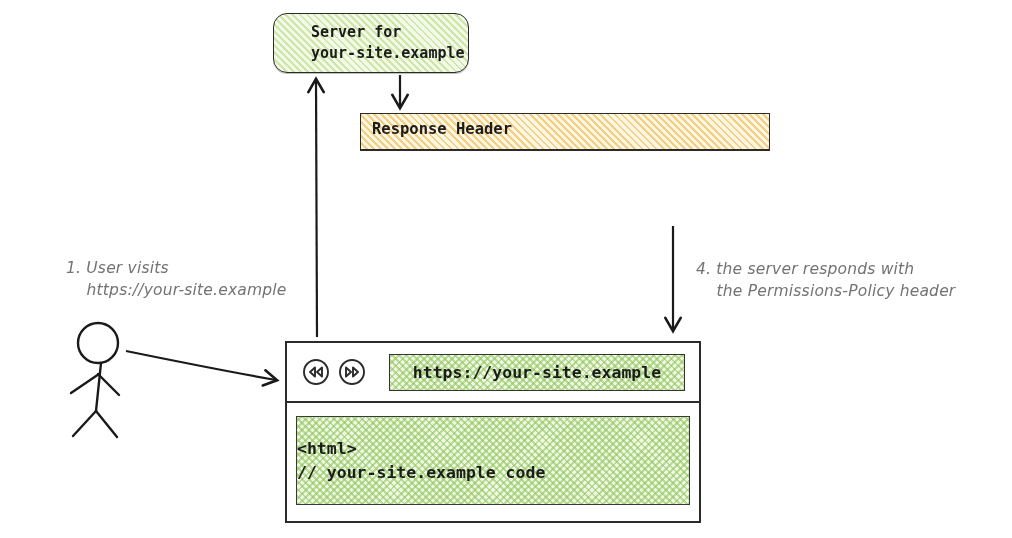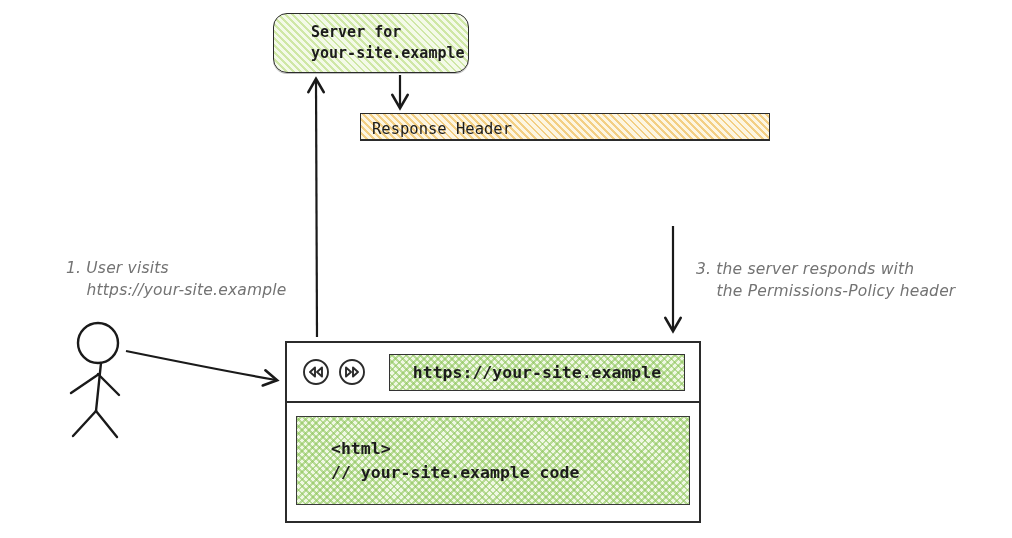--- a/index.html
+++ b/index.html
@@ -32,23 +32,23 @@
     font-family:"DejaVu Sans Mono",monospace;font-weight:bold;font-size:15px;line-height:21px;
     white-space:pre;box-shadow:0 1px 0 rgba(0,0,0,.25);
   }
 
   
   .response-box{
     position:absolute;left:360px;top:113px;width:410px;
     border:1.8px solid #2b2b2b;box-sizing:border-box;background:#fff;
   }
   .response-title{
-    height:26px;line-height:31px;border-bottom:1.8px solid #2b2b2b;
+    height:36px;line-height:31px;border-bottom:1.8px solid #2b2b2b;
     padding-left:11px;box-sizing:border-box;
-    font-family:"DejaVu Sans Mono",monospace;font-weight:normal;font-size:15.5px;
+    font-family:"DejaVu Sans Mono",monospace;font-weight:bold;font-size:15.5px;
   }
   .response-body{
     padding:9px 10px 13px 11px;
     font-family:"DejaVu Sans Mono",monospace;font-weight:bold;font-size:15.5px;line-height:27px;
     white-space:pre;
   }
 
   
   .annotation{
     position:absolute;white-space:pre;
@@ -72,21 +72,20 @@
   .nav-btn + .nav-btn{margin-left:8px;}
   .url-bar{
     margin-left:23px;flex:1;height:37px;border:1.8px solid #333;box-sizing:border-box;
     display:flex;align-items:center;justify-content:center;
     font-family:"DejaVu Sans Mono",monospace;font-weight:bold;font-size:16.5px;
   }
   .content{padding:13px 9px;}
   .page-box{
     height:89px;border:1.6px solid #3a3a3a;box-sizing:border-box;
     display:flex;flex-direction:column;justify-content:center;
-    padding-left:34px;
     font-family:"DejaVu Sans Mono",monospace;font-weight:bold;font-size:16.5px;line-height:24px;
     white-space:pre;
   }
 </style>
 </head>
 <body>
 
 <div class="canvas">
 
   <svg class="overlay" width="1012" height="538" viewBox="0 0 1012 538">
@@ -116,21 +115,21 @@
 
   <div class="server-box hatch-green">Server for
 your-site.example</div>
 
   <div class="response-box">
     <div class="response-title hatch-orange">Response Header</div>
   </div>
 
   <div class="annotation a1">1. User visits
     https://your-site.example</div>
-  <div class="annotation a3">3. the server responds with
+  <div class="annotation a3">4. the server responds with
     the Permissions-Policy header</div>
 
   <div class="browser">
     <div class="toolbar">
       <svg class="nav-btn" viewBox="0 0 28 28">
         <g fill="none" stroke="#2b2b2b" stroke-width="1.9" stroke-linejoin="round">
           <circle cx="14" cy="14" r="12"></circle>
           <path d="M13 9.5 L8 14 L13 18.5 Z"></path>
           <path d="M20 9.5 L15 14 L20 18.5 Z"></path>
         </g>

